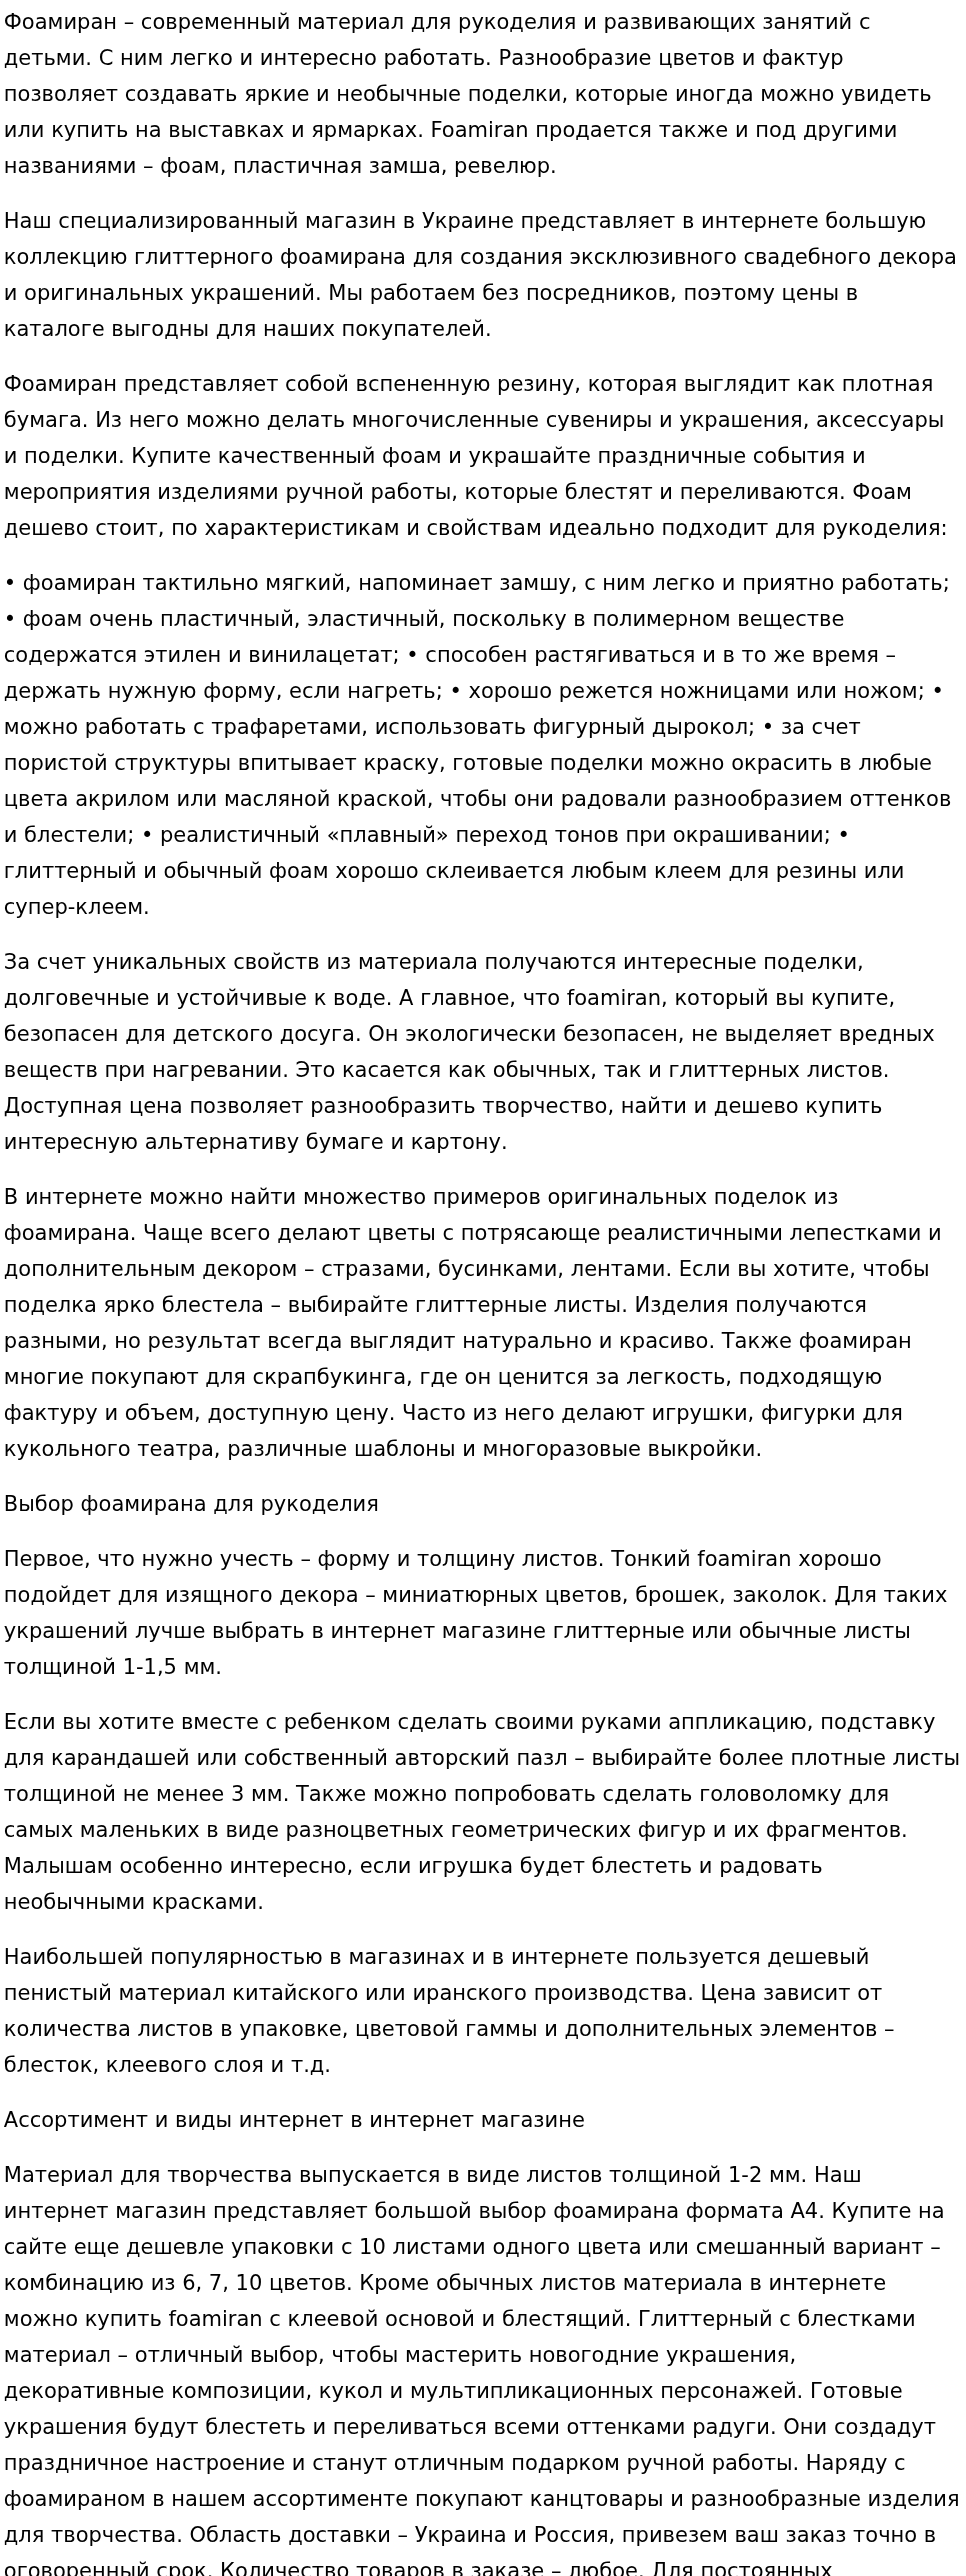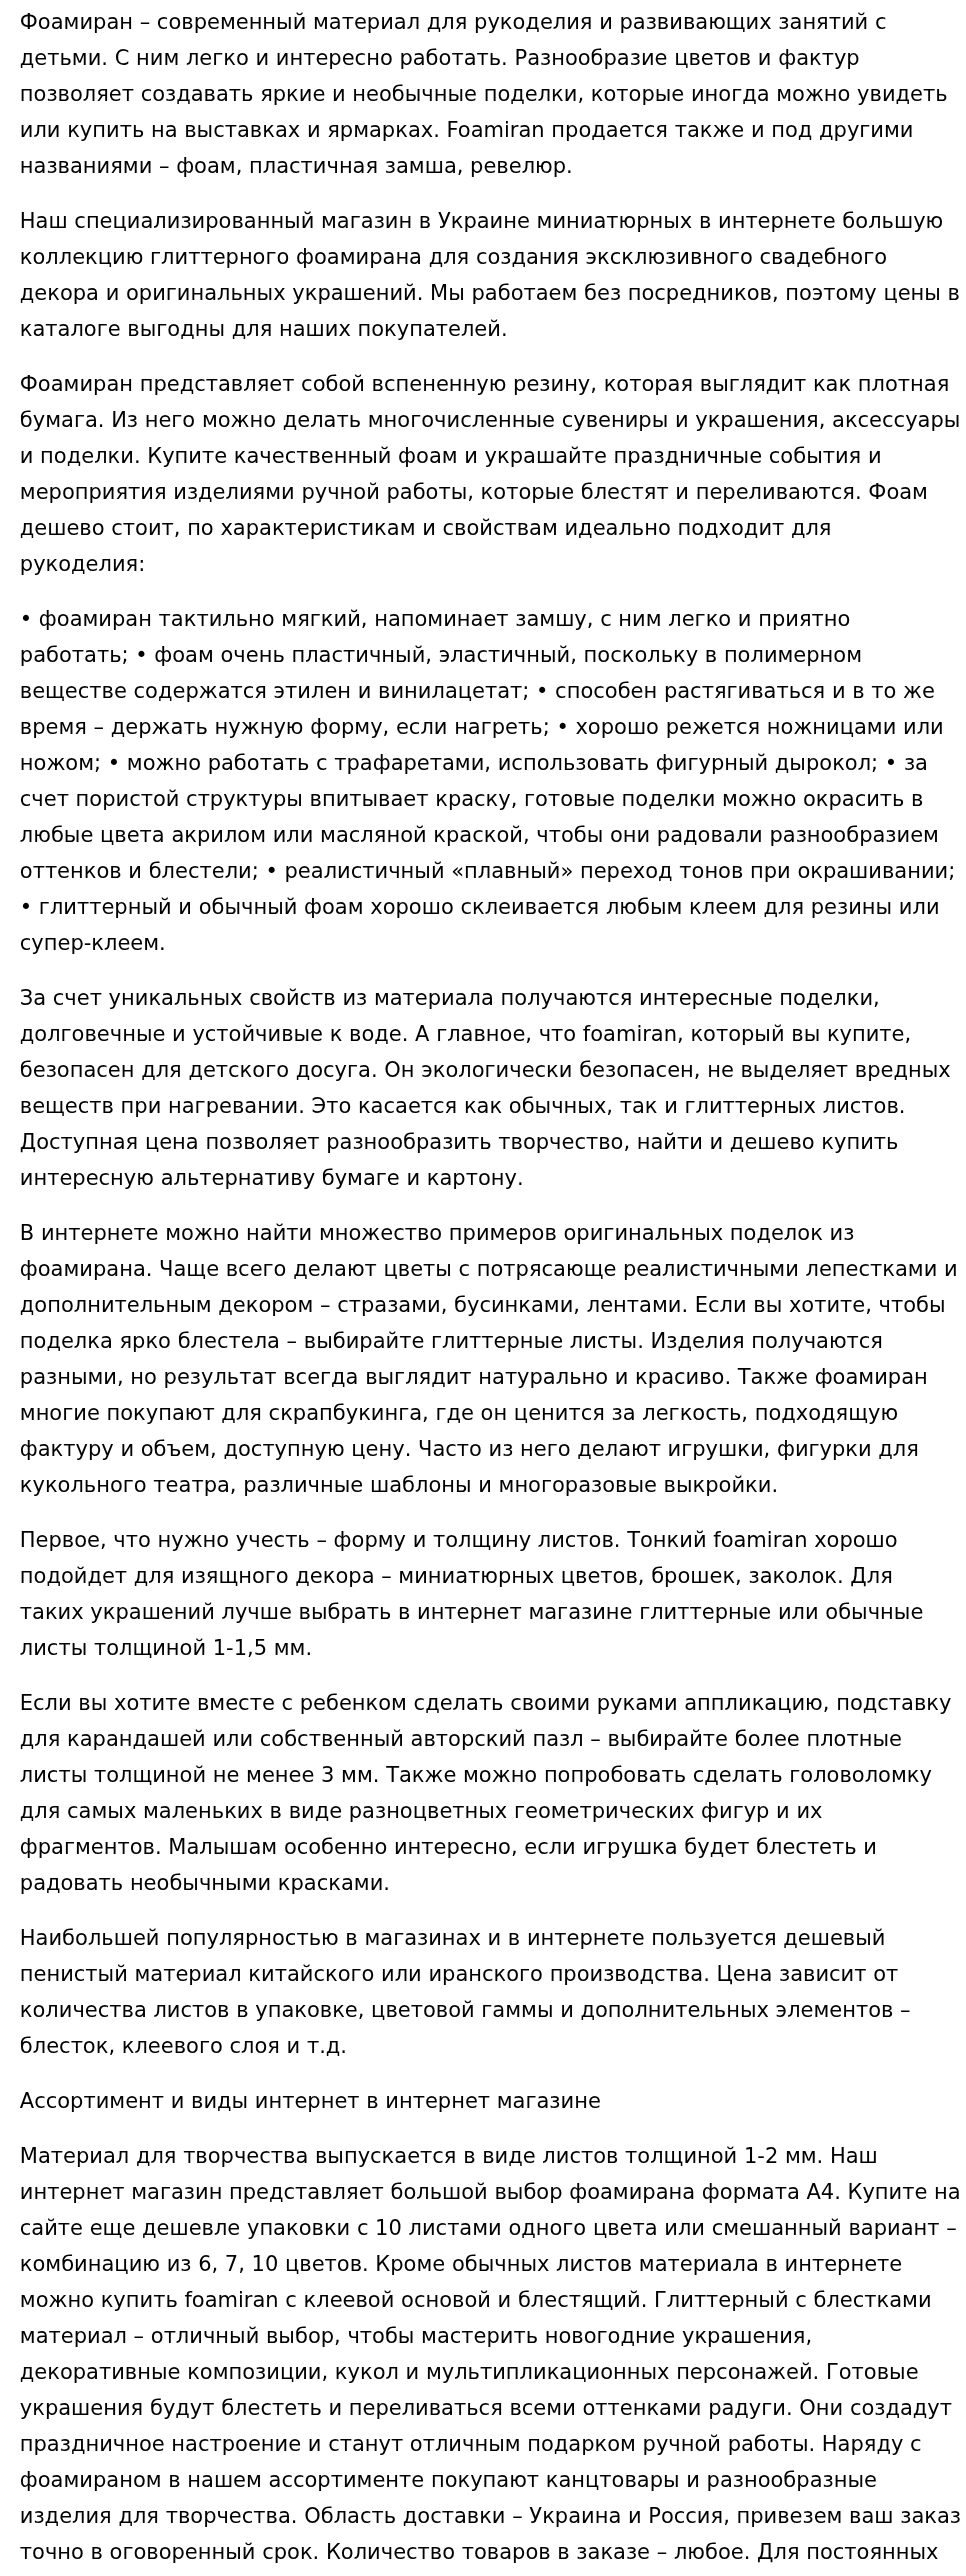--- a/index.html
+++ b/index.html
@@ -13,38 +13,39 @@
     box-sizing: border-box;
     background: #ffffff;
     color: #000000;
     padding: 3.8px 4.6px 15px 3.8px;
     font-family: "DejaVu Sans", sans-serif;
     font-size: 21px;
     line-height: 36px;
     text-align: left;
   }
   .page p {
-    margin: 0 0 19px 16px;
+    margin: 0 0 19px 0;
     padding: 0;
     font-weight: normal;
     word-spacing: normal;
   }
   .page p:last-child {
     margin-bottom: 0;
   }
 </style>
 </head>
 <body>
 
 <div class="page">
   <p>Фоамиран – современный материал для рукоделия и развивающих занятий с детьми. С ним легко и интересно работать. Разнообразие цветов и фактур позволяет создавать яркие и необычные поделки, которые иногда можно увидеть или купить на выставках и ярмарках. Foamiran продается также и под другими названиями – фоам, пластичная замша, ревелюр.</p>
-  <p>Наш специализированный магазин в Украине миниатюрных в интернете большую коллекцию глиттерного фоамирана для создания эксклюзивного свадебного декора и оригинальных украшений. Мы работаем без посредников, поэтому цены в каталоге выгодны для наших покупателей.</p>
+  <p>Наш специализированный магазин в Украине представляет в интернете большую коллекцию глиттерного фоамирана для создания эксклюзивного свадебного декора и оригинальных украшений. Мы работаем без посредников, поэтому цены в каталоге выгодны для наших покупателей.</p>
   <p>Фоамиран представляет собой вспененную резину, которая выглядит как плотная бумага. Из него можно делать многочисленные сувениры и украшения, аксессуары и поделки. Купите качественный фоам и украшайте праздничные события и мероприятия изделиями ручной работы, которые блестят и переливаются. Фоам дешево стоит, по характеристикам и свойствам идеально подходит для рукоделия:</p>
   <p>• фоамиран тактильно мягкий, напоминает замшу, с ним легко и приятно работать; • фоам очень пластичный, эластичный, поскольку в полимерном веществе содержатся этилен и винилацетат; • способен растягиваться и в то же время – держать нужную форму, если нагреть; • хорошо режется ножницами или ножом; • можно работать с трафаретами, использовать фигурный дырокол; • за счет пористой структуры впитывает краску, готовые поделки можно окрасить в любые цвета акрилом или масляной краской, чтобы они радовали разнообразием оттенков и блестели; • реалистичный «плавный» переход тонов при окрашивании; • глиттерный и обычный фоам хорошо склеивается любым клеем для резины или супер-клеем.</p>
   <p>За счет уникальных свойств из материала получаются интересные поделки, долговечные и устойчивые к воде. А главное, что foamiran, который вы купите, безопасен для детского досуга. Он экологически безопасен, не выделяет вредных веществ при нагревании. Это касается как обычных, так и глиттерных листов. Доступная цена позволяет разнообразить творчество, найти и дешево купить интересную альтернативу бумаге и картону.</p>
   <p>В интернете можно найти множество примеров оригинальных поделок из фоамирана. Чаще всего делают цветы с потрясающе реалистичными лепестками и дополнительным декором – стразами, бусинками, лентами. Если вы хотите, чтобы поделка ярко блестела – выбирайте глиттерные листы. Изделия получаются разными, но результат всегда выглядит натурально и красиво. Также фоамиран многие покупают для скрапбукинга, где он ценится за легкость, подходящую фактуру и объем, доступную цену. Часто из него делают игрушки, фигурки для кукольного театра, различные шаблоны и многоразовые выкройки.</p>
+  <p>Выбор фоамирана для рукоделия</p>
   <p>Первое, что нужно учесть – форму и толщину листов. Тонкий foamiran хорошо подойдет для изящного декора – миниатюрных цветов, брошек, заколок. Для таких украшений лучше выбрать в интернет магазине глиттерные или обычные листы толщиной 1-1,5 мм.</p>
   <p>Если вы хотите вместе с ребенком сделать своими руками аппликацию, подставку для карандашей или собственный авторский пазл – выбирайте более плотные листы толщиной не менее 3 мм. Также можно попробовать сделать головоломку для самых маленьких в виде разноцветных геометрических фигур и их фрагментов. Малышам особенно интересно, если игрушка будет блестеть и радовать необычными красками.</p>
   <p>Наибольшей популярностью в магазинах и в интернете пользуется дешевый пенистый материал китайского или иранского производства. Цена зависит от количества листов в упаковке, цветовой гаммы и дополнительных элементов – блесток, клеевого слоя и т.д.</p>
   <p>Ассортимент и виды интернет в интернет магазине</p>
   <p>Материал для творчества выпускается в виде листов толщиной 1-2 мм. Наш интернет магазин представляет большой выбор фоамирана формата А4. Купите на сайте еще дешевле упаковки с 10 листами одного цвета или смешанный вариант – комбинацию из 6, 7, 10 цветов. Кроме обычных листов материала в интернете можно купить foamiran с клеевой основой и блестящий. Глиттерный с блестками материал – отличный выбор, чтобы мастерить новогодние украшения, декоративные композиции, кукол и мультипликационных персонажей. Готовые украшения будут блестеть и переливаться всеми оттенками радуги. Они создадут праздничное настроение и станут отличным подарком ручной работы. Наряду с фоамираном в нашем ассортименте покупают канцтовары и разнообразные изделия для творчества. Область доставки – Украина и Россия, привезем ваш заказ точно в оговоренный срок. Количество товаров в заказе – любое. Для постоянных заказчиков действуют индивидуальные более дешевые предложения и сниженные цены. Даже самый популярный глиттерный фоамиран у нас можно купить по самой привлекательной стоимости.</p>
 </div>
 
 
 </body></html>

